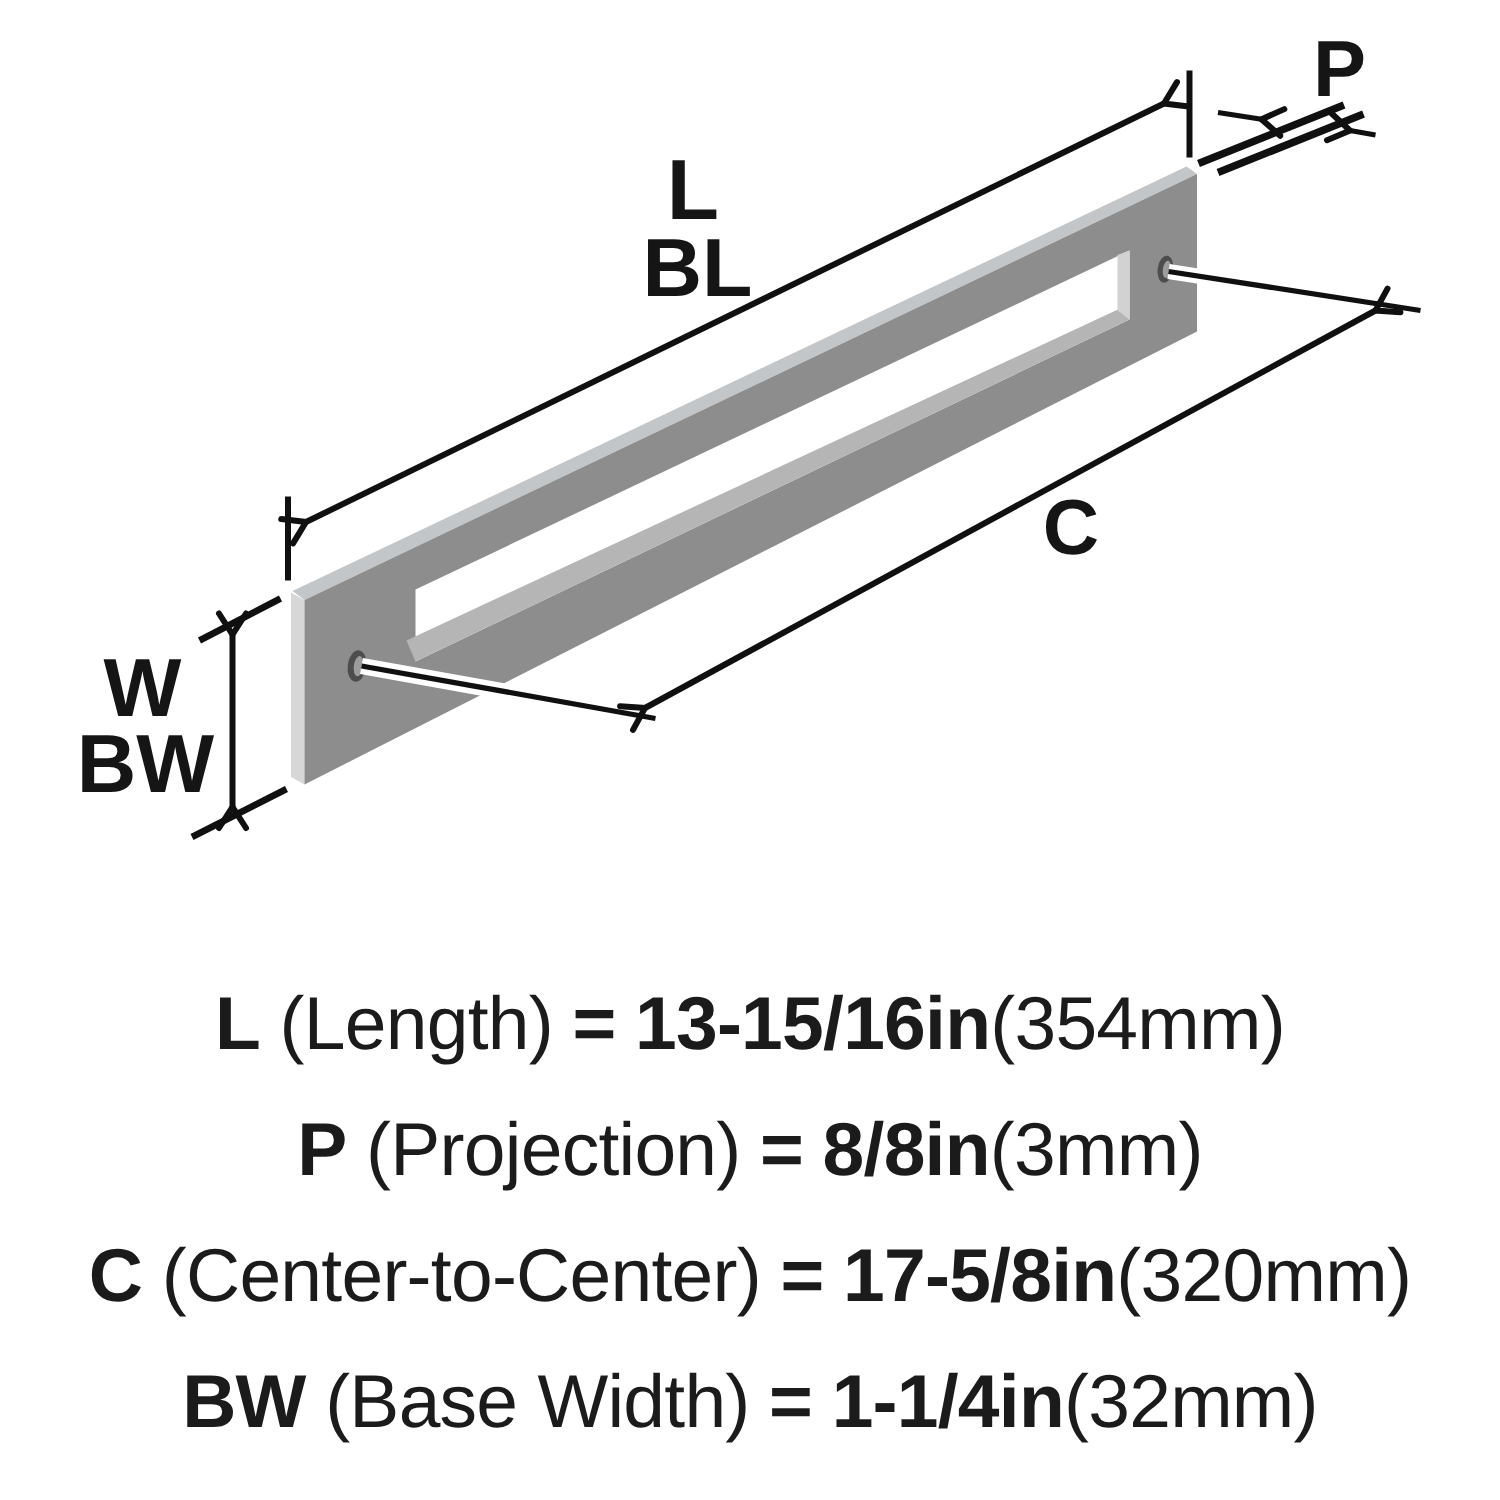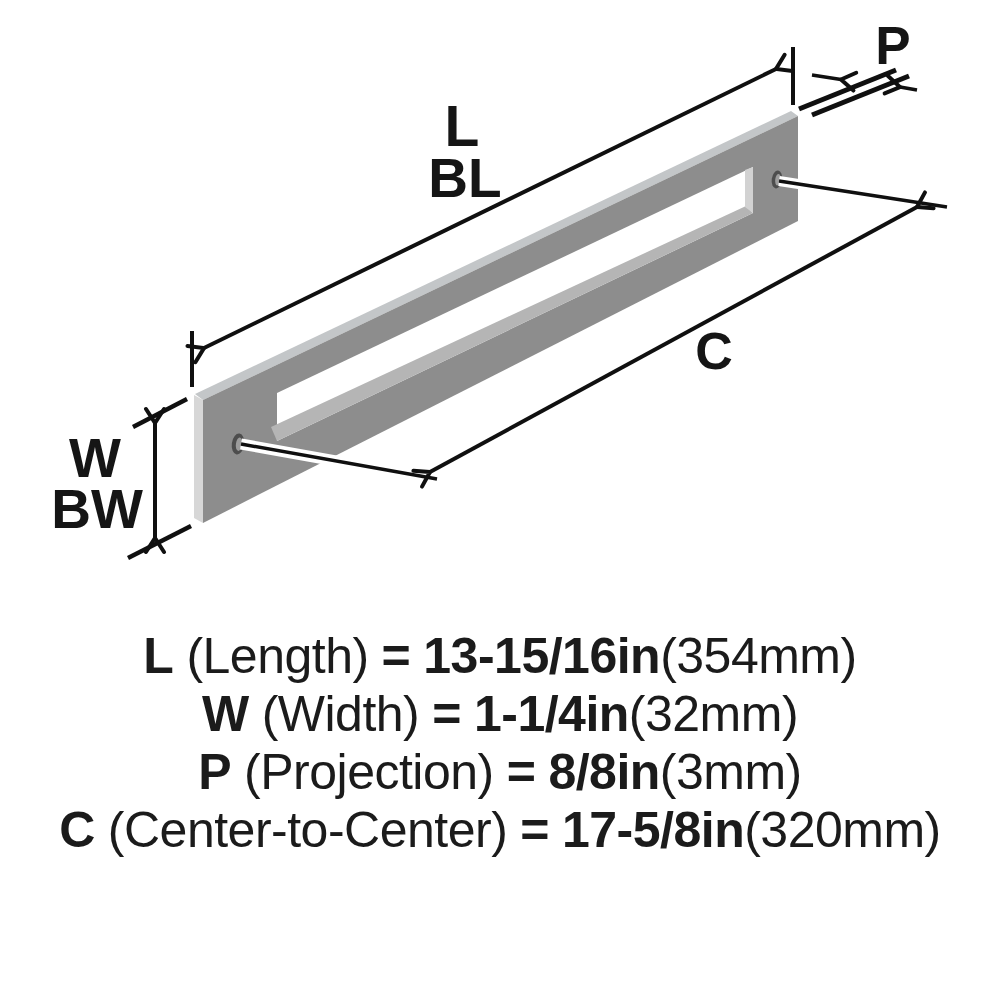--- a/index.html
+++ b/index.html
@@ -31,21 +31,21 @@
     top: 627px;
     left: 0;
     right: 0;
     text-align: center;
     color: #1b1b1b;
     font-size: 50px;
     letter-spacing: -0.5px;
     line-height: 58px;
     white-space: nowrap;
   }
-  .spec-row { height: 58px; }
+  .spec-row { height: 58px; margin-top: 26px; }
   .spec-sym  { font-weight: 700; margin-right: 13px; }
   .spec-desc { font-weight: 400; margin-right: 13px; }
   .spec-eq   { font-weight: 700; margin-right: 13px; }
   .spec-imp  { font-weight: 700; }
   .spec-met  { font-weight: 400; }
 </style>
 </head>
 <body>
 
 <div class="page">
@@ -125,23 +125,23 @@
       <text x="95" y="477" font-size="55">W</text>
       <text x="97" y="528" font-size="55">BW</text>
     </g>
   </svg>
 
   <div class="specs">
     <div class="spec-row">
       <span class="spec-sym">L</span><span class="spec-desc">(Length)</span><span class="spec-eq">=</span><span class="spec-imp">13-15/16in</span><span class="spec-met">(354mm)</span>
     </div>
     <div class="spec-row">
-      <span class="spec-sym">W</span><span class="spec-desc">(Width)</span><span class="spec-eq">=</span><span class="spec-imp">1-1/4in</span><span class="spec-met">(32mm)</span>
-    </div>
-    <div class="spec-row">
       <span class="spec-sym">P</span><span class="spec-desc">(Projection)</span><span class="spec-eq">=</span><span class="spec-imp">8/8in</span><span class="spec-met">(3mm)</span>
     </div>
     <div class="spec-row">
       <span class="spec-sym">C</span><span class="spec-desc">(Center-to-Center)</span><span class="spec-eq">=</span><span class="spec-imp">17-5/8in</span><span class="spec-met">(320mm)</span>
+    </div>
+    <div class="spec-row">
+      <span class="spec-sym">BW</span><span class="spec-desc">(Base Width)</span><span class="spec-eq">=</span><span class="spec-imp">1-1/4in</span><span class="spec-met">(32mm)</span>
     </div>
   </div>
 
 </div>
 
 </body></html>

